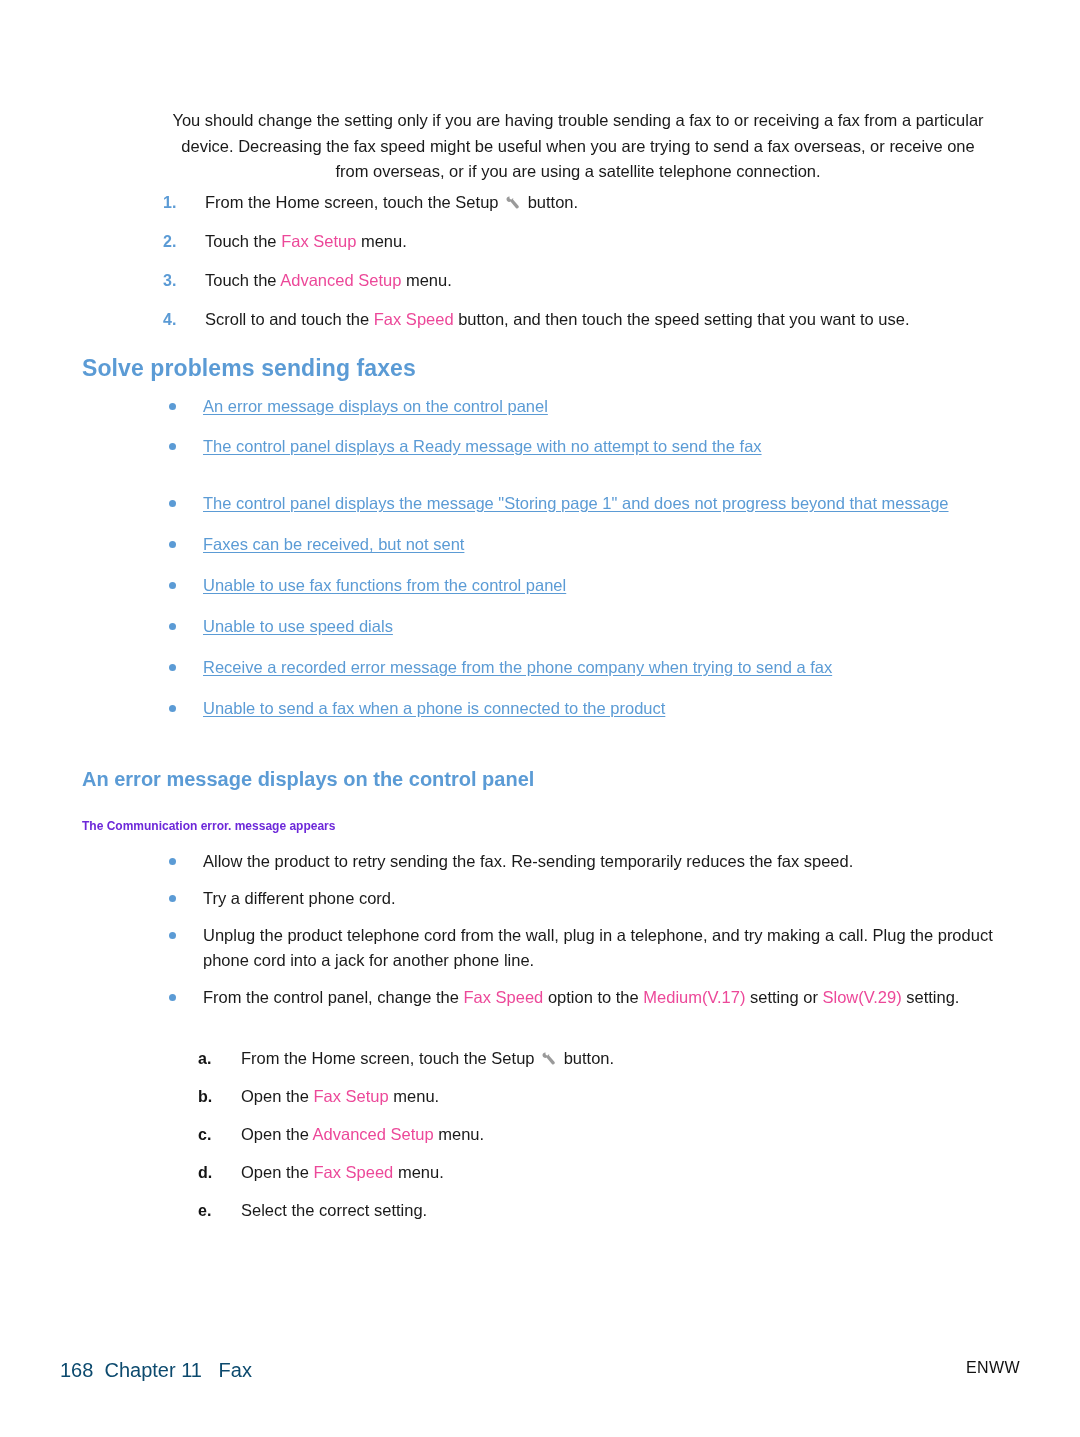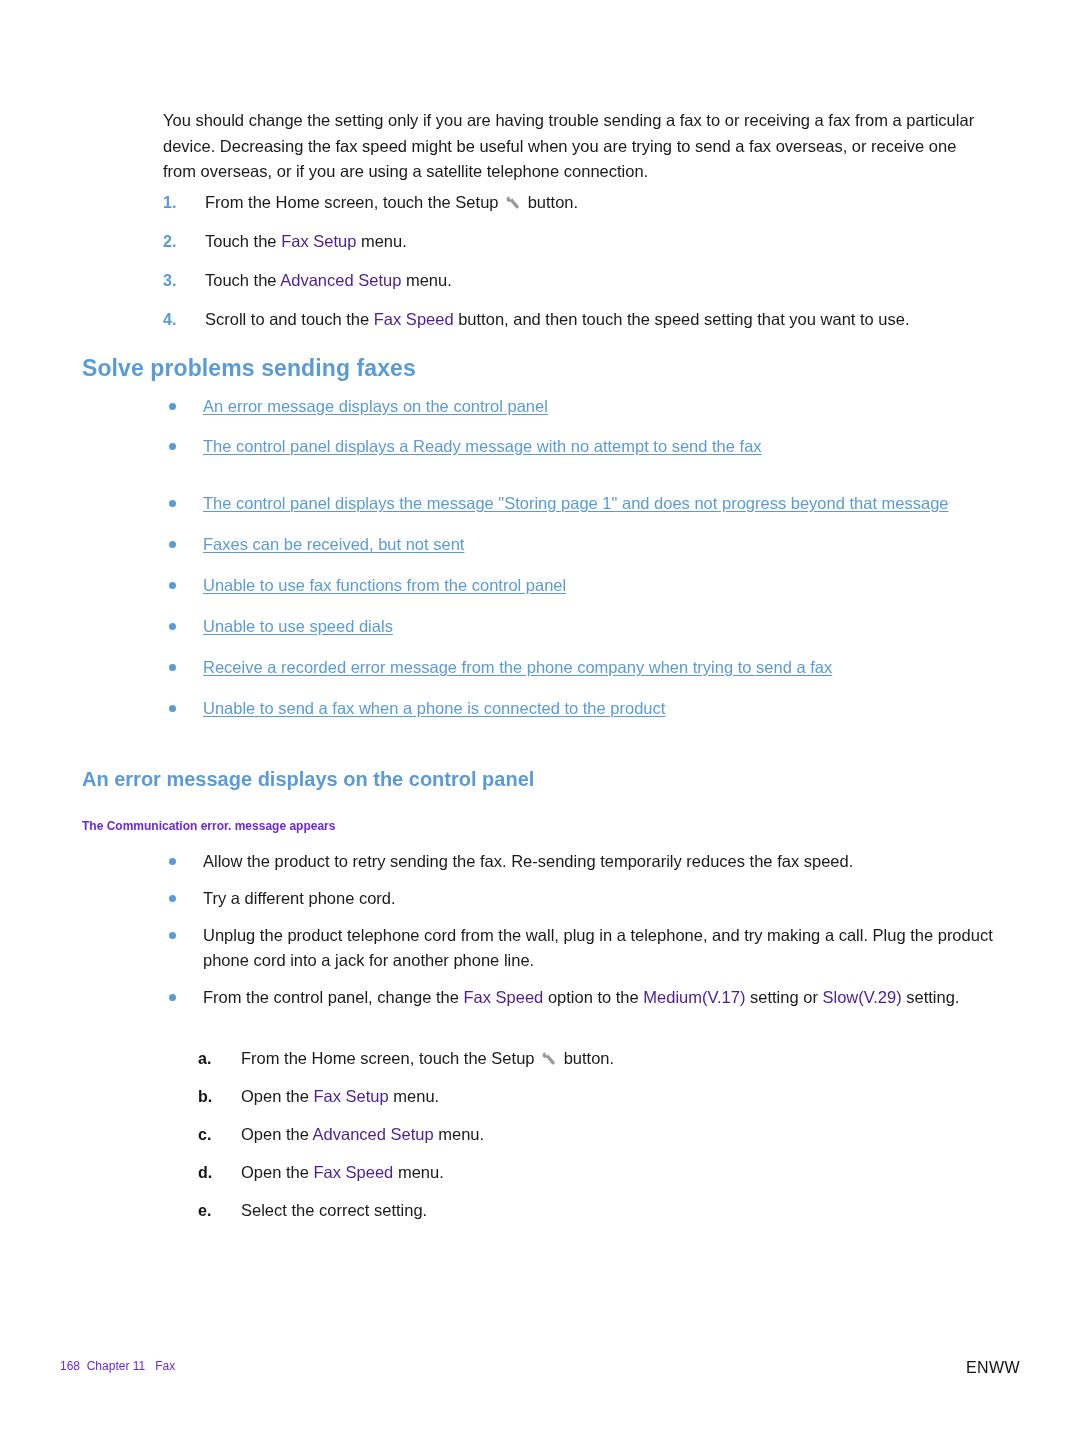--- a/index.html
+++ b/index.html
@@ -26,21 +26,21 @@
   .body-col {
     position: absolute;
     left: 163px;
     width: 830px;
   }
   p.intro {
     margin: 0;
     font-size: 16.5px;
     line-height: 25.5px;
     color: #1a1a1a;
-    text-align: left;
+    text-align: center;
   }
 
   
   .olist {
     margin: 0;
     padding: 0;
     list-style: none;
   }
   .olist > li {
     position: relative;
@@ -135,21 +135,21 @@
     left: 82px;
     margin: 0;
     font-size: 12px;
     line-height: 20px;
     font-weight: bold;
     color: #6d28d9;
   }
 
   
   .ui-term {
-    color: #4c1d95;
+    color: #ec4899;
   }
   a.xref, .xref {
     color: #5b9bd5;
     text-decoration: underline;
     text-underline-offset: 2px;
   }
 
   
   .wrench {
     display: inline-block;
@@ -164,22 +164,22 @@
     position: absolute;
     left: 60px;
     right: 60px;
     bottom: 56px;
     height: 22px;
   }
   .footer .left {
     position: absolute;
     left: 0;
     top: 0;
-    font-size: 12px;
-    color: #6d28d9;
+    font-size: 20px;
+    color: #0c4a6e;
     white-space: pre;
   }
   .footer .right {
     position: absolute;
     right: 0;
     top: 0;
     font-size: 16px;
     color: #111111;
     letter-spacing: 0.4px;
   }

